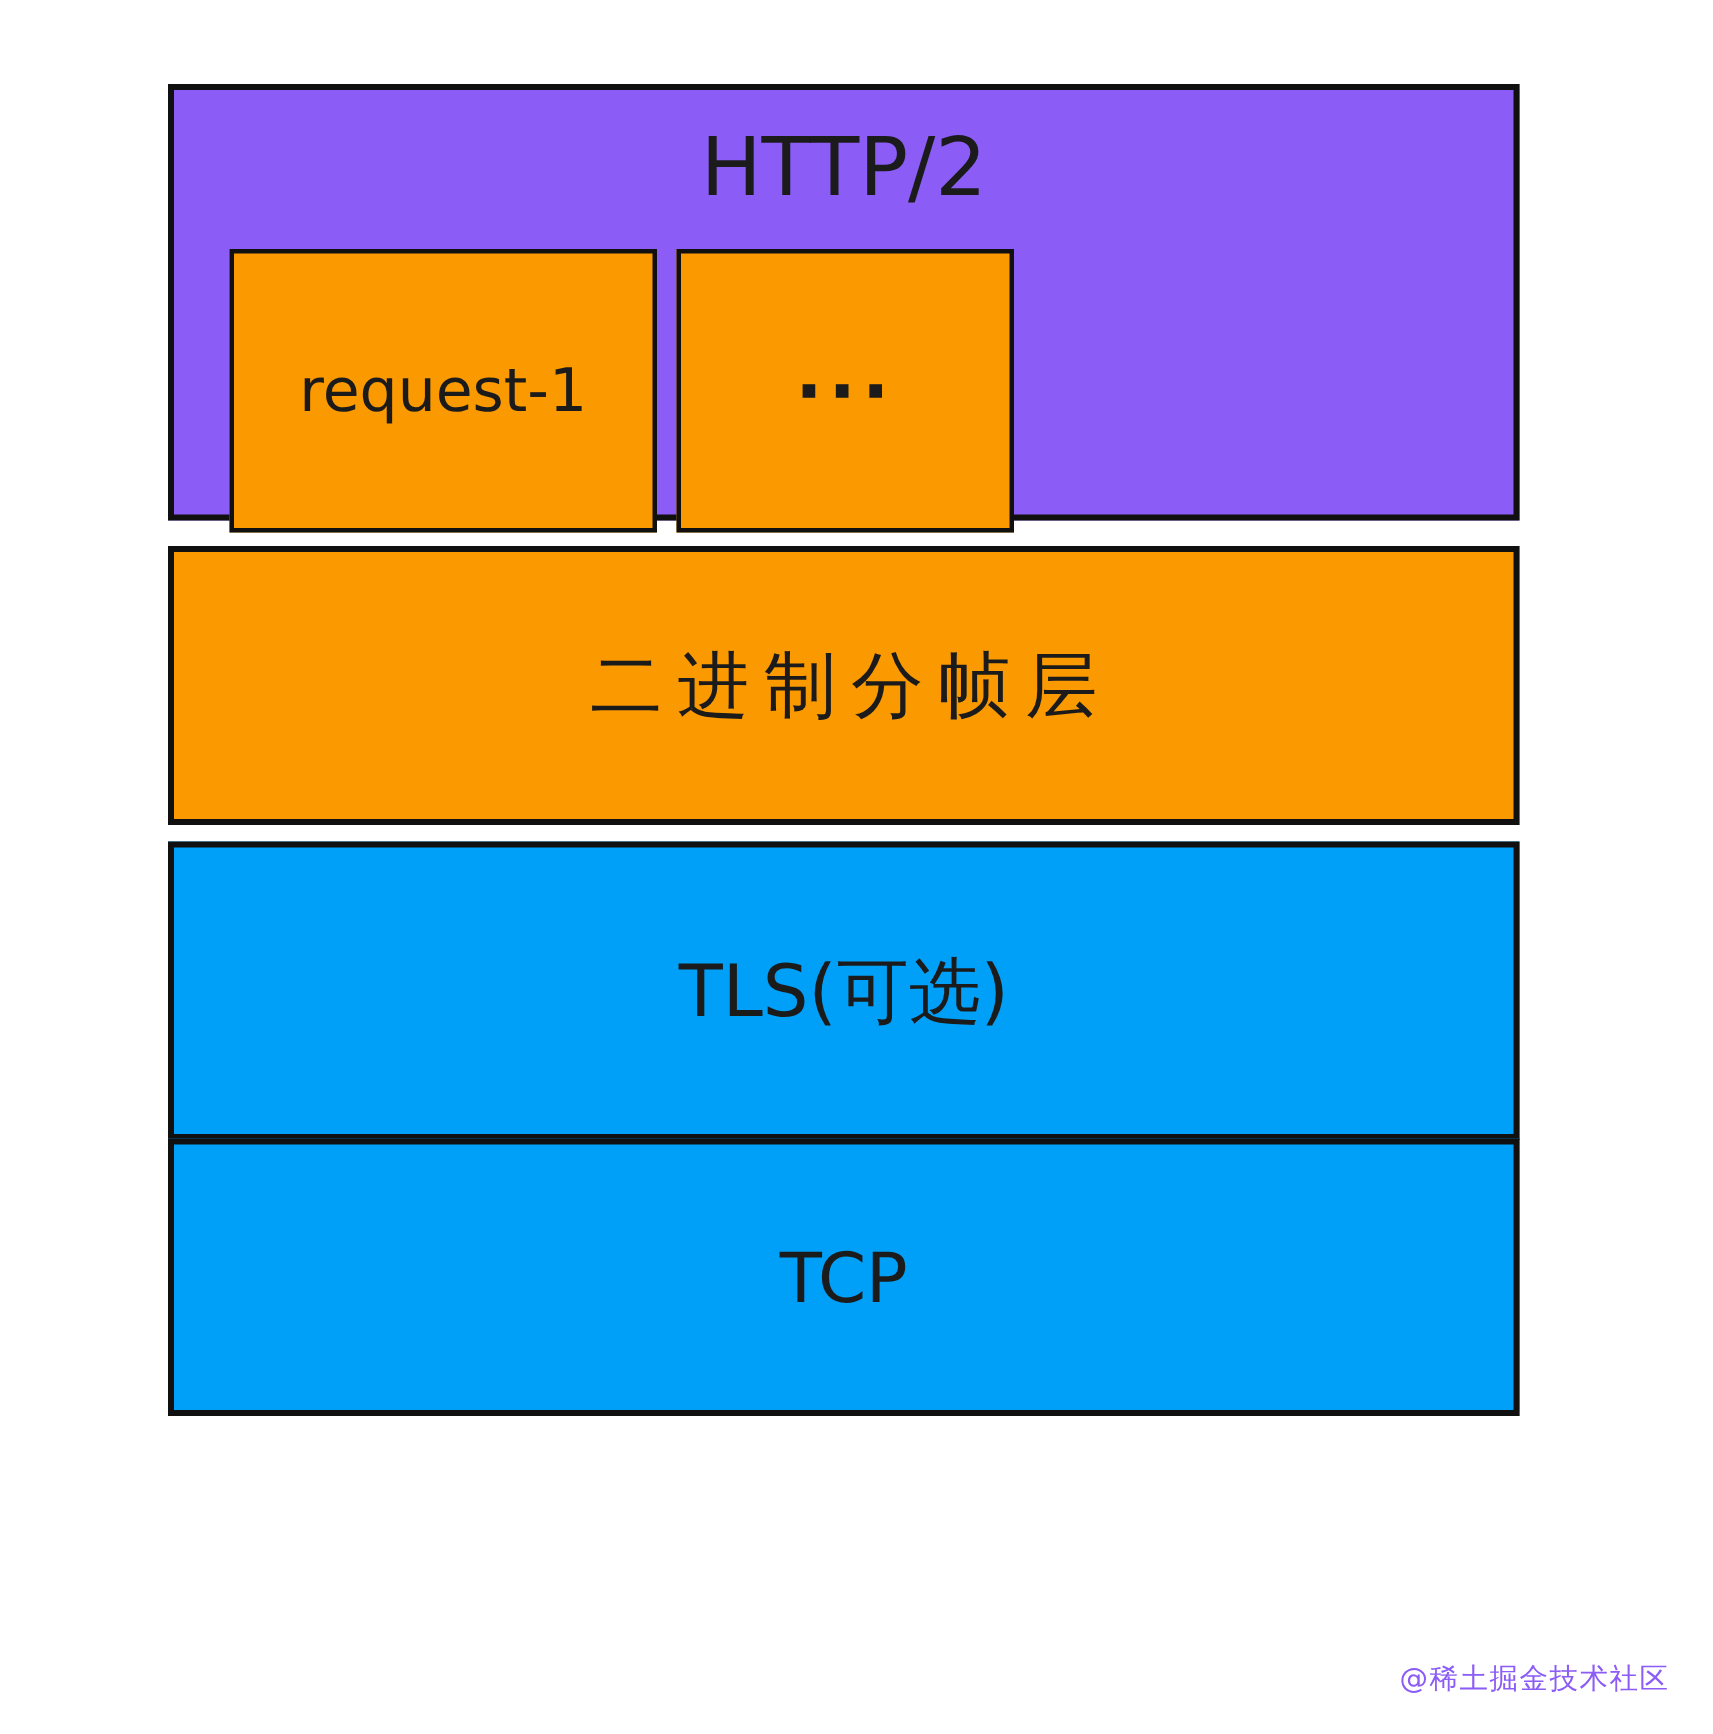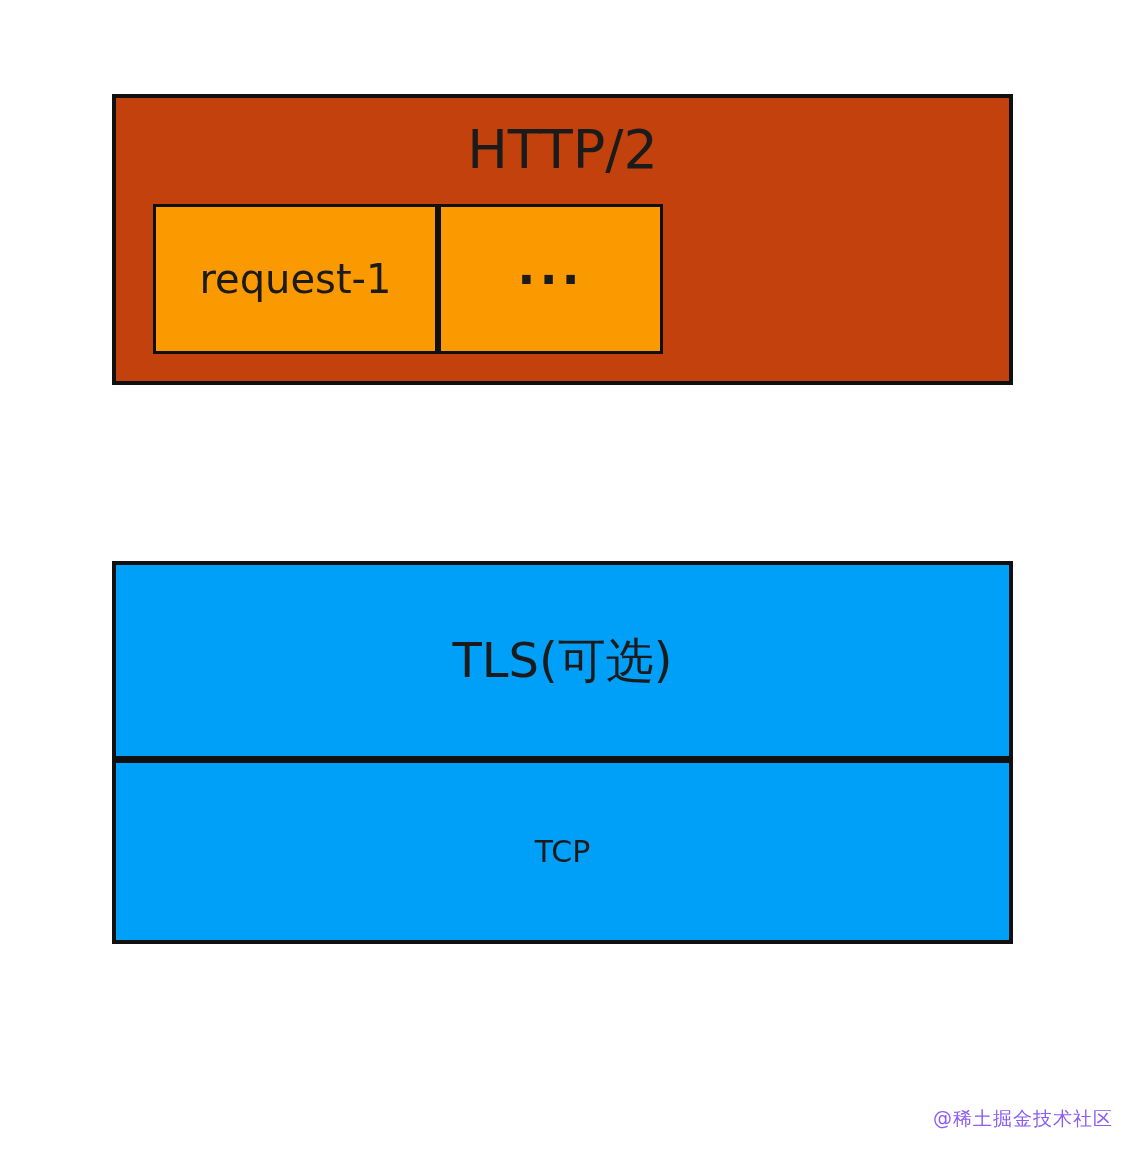--- a/index.html
+++ b/index.html
@@ -31,36 +31,37 @@
     display: flex;
     align-items: center;
     justify-content: center;
   }
   .layer-label {
     font-size: 48px;
     font-weight: 500;
     white-space: nowrap;
   }
   #layer-binary .layer-label { letter-spacing: 10px; padding-left: 10px; }
-  #layer-tcp .layer-label, #layer-ip .layer-label { font-size: 30px; }
+  #layer-tcp .layer-label, #layer-ip .layer-label { font-size: 46px; }
 
   .layer-title {
     height: 102px;
     display: flex;
     align-items: center;
     justify-content: center;
     font-size: 54px;
     font-weight: 500;
   }
   .request-row {
     position: absolute;
     left: 37px;
     top: 106px;
-    height: 150px;
+    height: 189px;
     display: flex;
+    gap: 13px;
   }
   .request-box {
     border: 3px solid #101010;
     display: flex;
     align-items: center;
     justify-content: center;
     font-size: 40px;
     white-space: nowrap;
   }
   .request-box.first { width: 285px; }
@@ -75,32 +76,35 @@
     letter-spacing: 1px;
     color: #8b5cf6;
     white-space: nowrap;
   }
 </style>
 </head>
 <body>
 
 <div class="canvas">
 
-  <div class="layer" id="layer-http2" style="background-color: #c2410c; margin-top: 38px;">
+  <div class="layer" id="layer-http2" style="background-color: #8b5cf6;">
     <div class="layer-title">HTTP/2</div>
     <div class="request-row">
       <div class="request-box first" style="background-color: rgb(251, 153, 0);">
         <span>request-1</span>
       </div>
       <div class="request-box mid" style="background-color: rgb(251, 153, 0);">
         <span>···</span>
       </div>
     </div>
   </div>
 
+  <div class="layer single" id="layer-binary" style="background-color: rgb(251, 153, 0);">
+    <span class="layer-label">二进制分帧层</span>
+  </div>
 
   <div class="layer single" id="layer-tls" style="background-color: rgb(0, 160, 248);">
     <span class="layer-label">TLS(可选)</span>
   </div>
 
   <div class="layer single" id="layer-tcp" style="background-color: rgb(0, 160, 248);">
     <span class="layer-label">TCP</span>
   </div>
 
 

